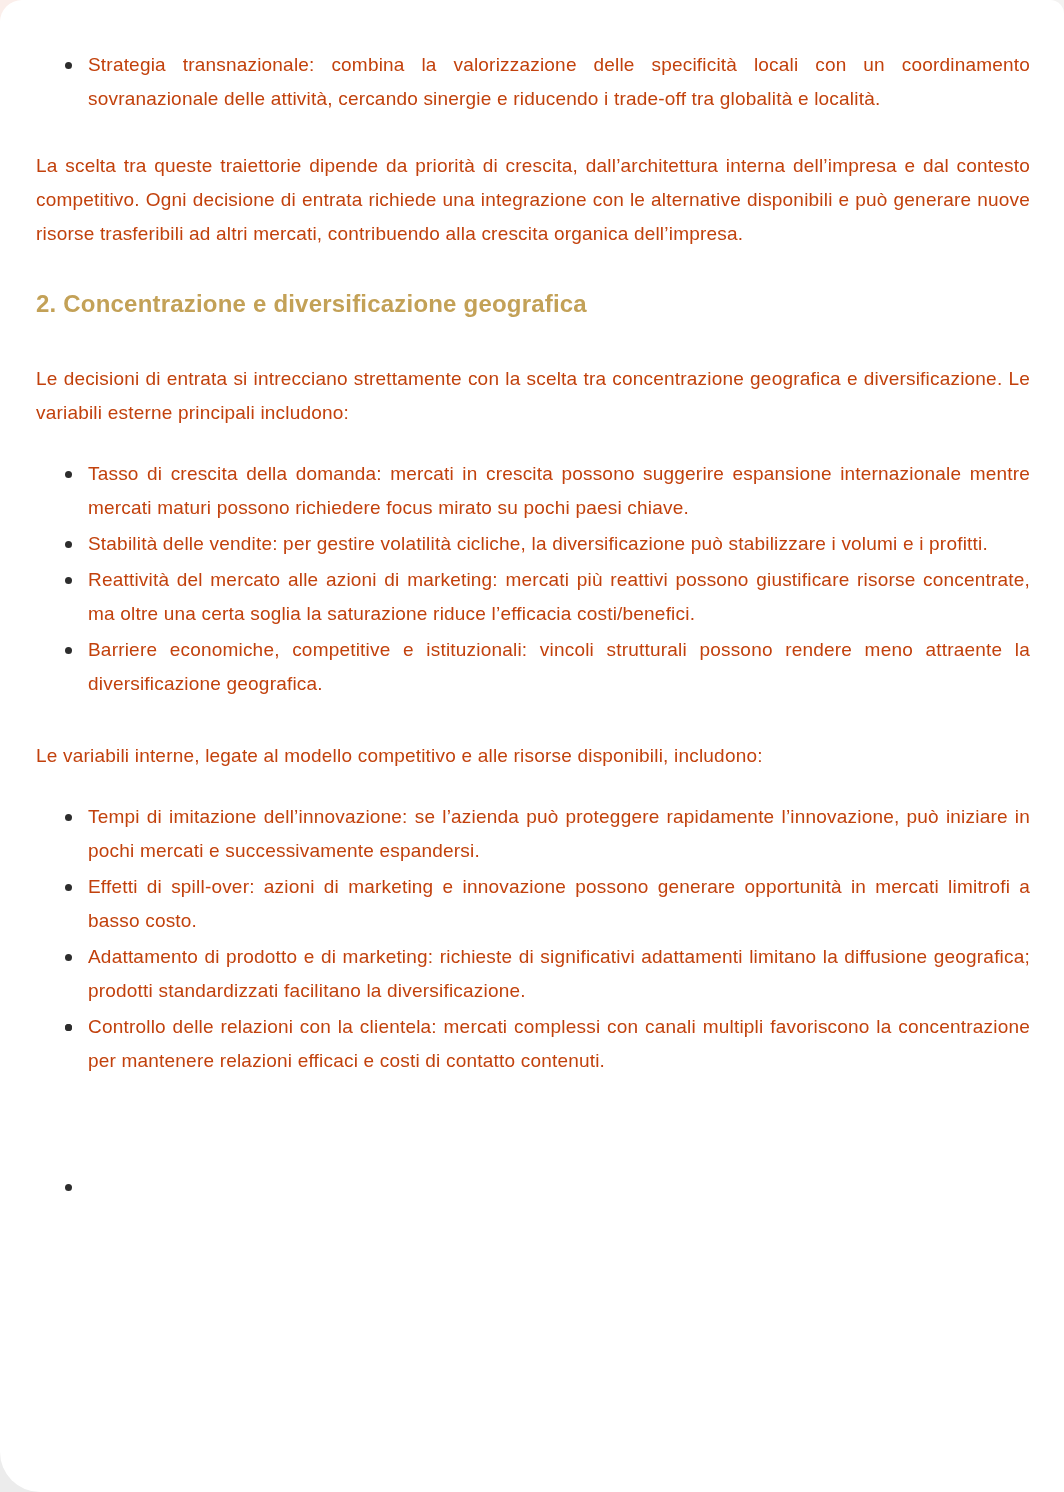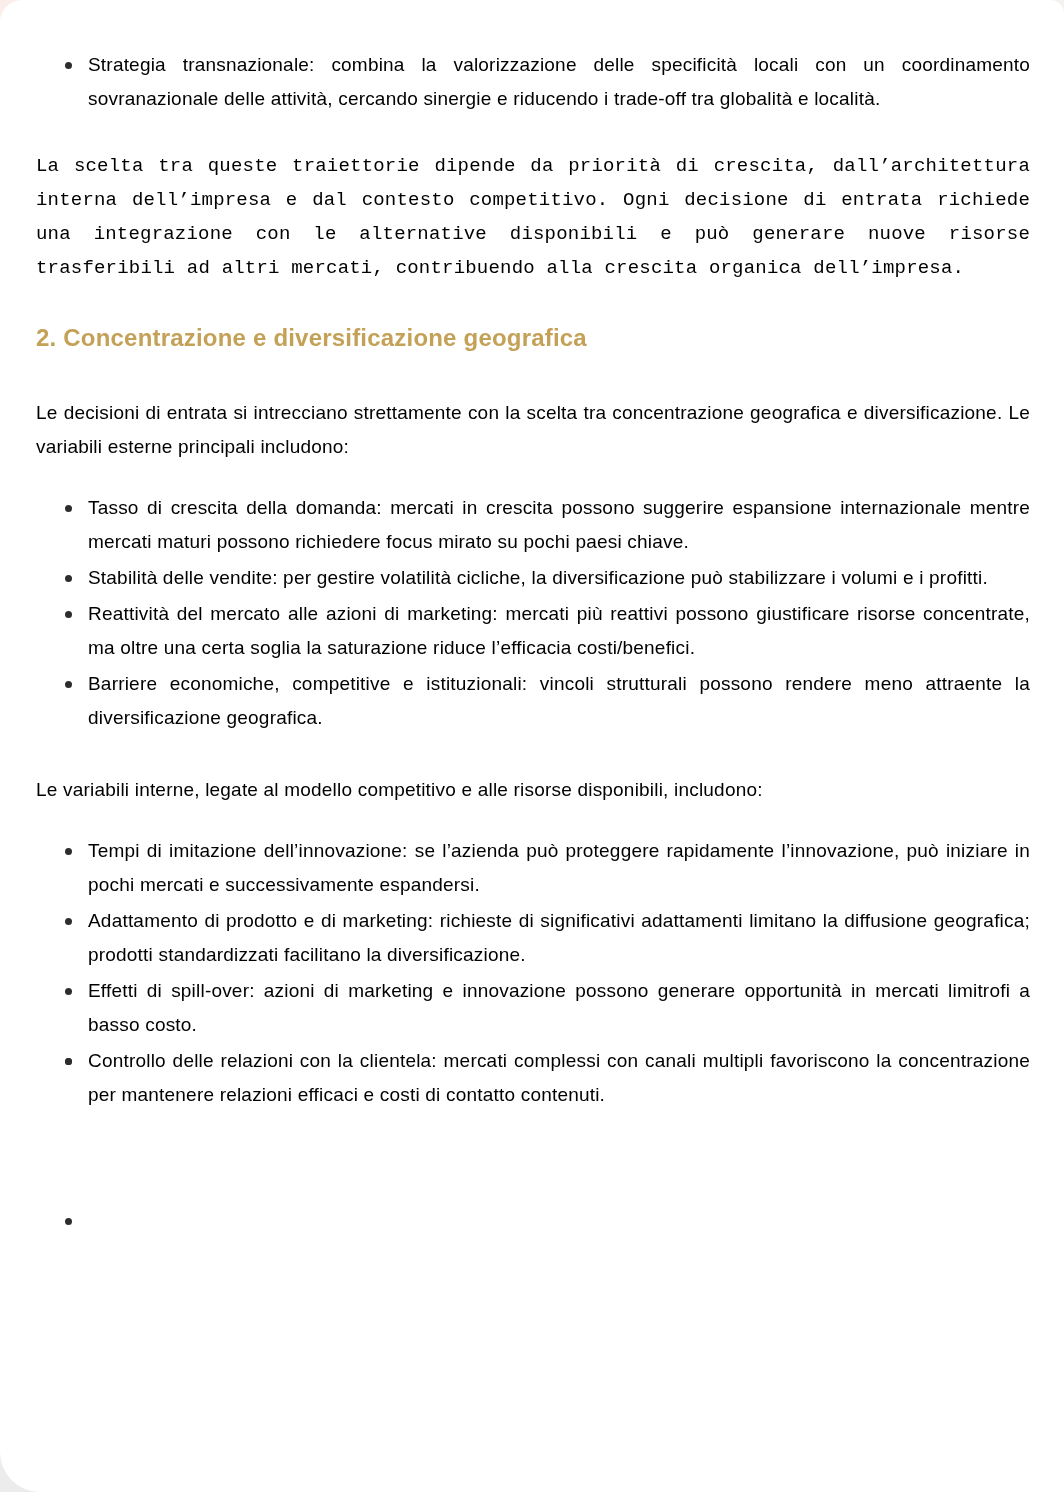--- a/index.html
+++ b/index.html
@@ -29,21 +29,21 @@
     color: #3e3e3e;
   }
 
   p, h2, ul { margin: 0; padding: 0; }
 
   .body-text {
     font-size: 19px;
     line-height: 34px;
     letter-spacing: 0.2px;
     text-align: justify;
-    color: #000000;
+    color: #c2410c;
   }
 
   h2.section-heading {
     font-size: 24px;
     line-height: 30px;
     font-weight: 700;
     letter-spacing: 0.2px;
     color: #c3a157;
     margin-top: 38px;
   }
@@ -58,21 +58,21 @@
     position: absolute;
     left: 29px;
     top: 13.5px;
     width: 7px;
     height: 7px;
     border-radius: 50%;
     background: #2d2d2d;
   }
 
   .intro-list    { margin-top: 48px; }
-  .paragraph-1   { margin-top: 33px; font-family: Liberation Mono, monospace; }
+  .paragraph-1   { margin-top: 33px; }
   .paragraph-2   { margin-top: 43px; }
   .external-list { margin-top: 27px; }
   .paragraph-3   { margin-top: 38px; }
   .internal-list { margin-top: 27px; }
   .internal-list li { margin-bottom: 0; }
   .trailing-list { margin-top: 92px; }
 </style>
 </head>
 <body>
 
@@ -116,25 +116,25 @@
 
   <p class="body-text paragraph-3">Le variabili interne, legate al modello competitivo e alle risorse disponibili, includono:</p>
 
   <ul class="bullet-list internal-list body-text">
     <li>
       <span class="dot"></span>
       <span>Tempi di imitazione dell’innovazione: se l’azienda può proteggere rapidamente l’innovazione, può iniziare in pochi mercati e successivamente espandersi.</span>
     </li>
     <li>
       <span class="dot"></span>
-      <span>Adattamento di prodotto e di marketing: richieste di significativi adattamenti limitano la diffusione geografica; prodotti standardizzati facilitano la diversificazione.</span>
+      <span>Effetti di spill-over: azioni di marketing e innovazione possono generare opportunità in mercati limitrofi a basso costo.</span>
     </li>
     <li>
       <span class="dot"></span>
-      <span>Effetti di spill-over: azioni di marketing e innovazione possono generare opportunità in mercati limitrofi a basso costo.</span>
+      <span>Adattamento di prodotto e di marketing: richieste di significativi adattamenti limitano la diffusione geografica; prodotti standardizzati facilitano la diversificazione.</span>
     </li>
     <li>
       <span class="dot"></span>
     </li>
     <li>
       <span class="dot"></span>
       <span>Controllo delle relazioni con la clientela: mercati complessi con canali multipli favoriscono la concentrazione per mantenere relazioni efficaci e costi di contatto contenuti.</span>
     </li>
   </ul>
 

